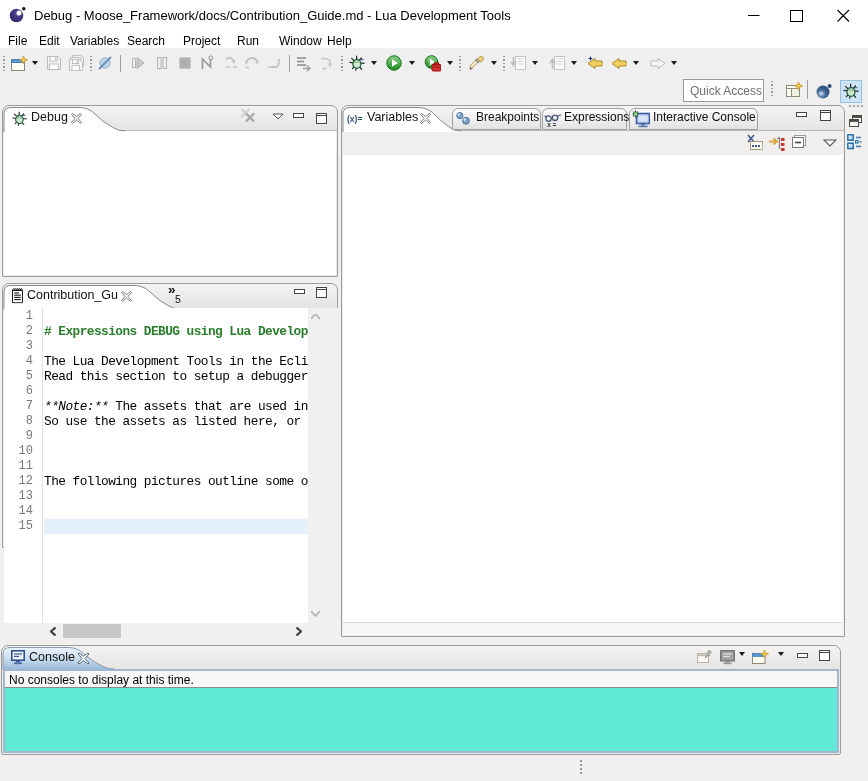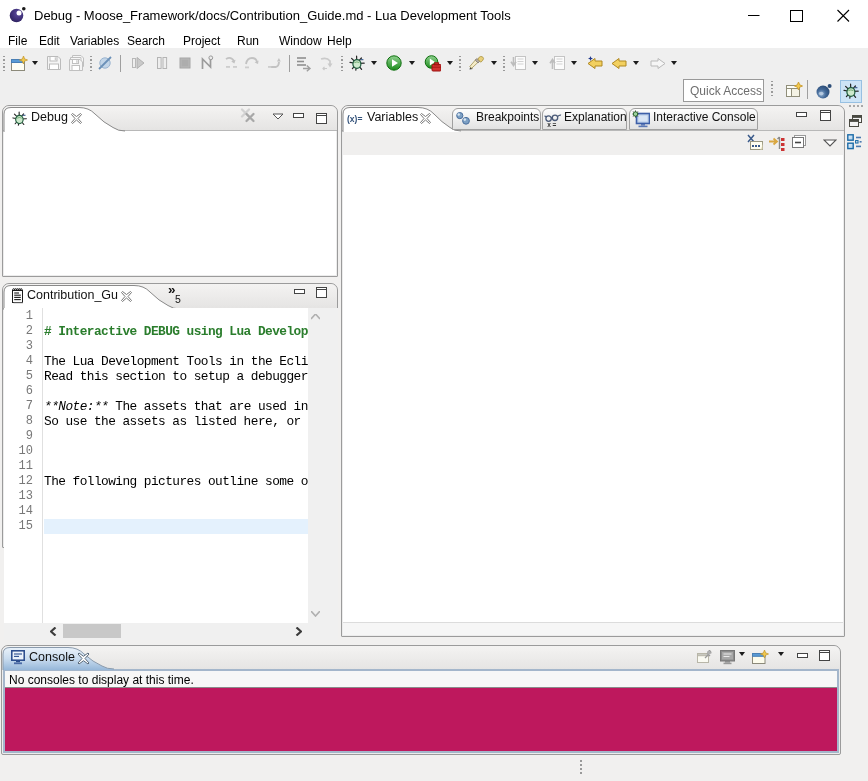--- a/index.html
+++ b/index.html
@@ -344,21 +344,21 @@
     <div class="abs" style="left:291px;top:5px;width:11px;height:5px;border:1px solid #444;background:#fff"></div>
     <div class="abs" style="left:313px;top:3px;width:11px;height:11px;border:1px solid #444;background:#fff">
       <div style="position:absolute;left:0;top:1px;width:9px;height:1px;background:#444"></div>
     </div>
 
     <div id="editor-body" class="abs" style="left:1px;top:24px;width:334px;height:315px;background:#fff;overflow:hidden">
       <div class="abs" style="left:0;top:0;width:39px;height:315px;background:#ffffff;border-right:1px solid #e0e0e0"></div>
       <div class="ln" style="left:5px;top:1px;width:24px">1<br>2<br>3<br>4<br>5<br>6<br>7<br>8<br>9<br>10<br>11<br>12<br>13<br>14<br>15</div>
       <div class="abs" style="left:40px;top:211px;width:264px;height:15px;background:#e4f1fd"></div>
       <div id="editor-text" style="left:40px;top:1px">
-<span class="grn"># Interactive DEBUG using Lua Develop</span>
+<span class="grn"># Expressions DEBUG using Lua Develop</span>
 
 The Lua Development Tools in the Ecli
 Read this section to setup a debugger
 
 <i>**Note:**</i> The assets that are used in
 So use the assets as listed here, or
 
 
 
 The following pictures outline some o
@@ -413,21 +413,21 @@
     <svg class="abs" style="left:202px;top:4px" width="18" height="18" viewBox="0 0 18 18">
       <g fill="none" stroke="#4a5a78" stroke-width="1.3">
         <circle cx="4.6" cy="8.6" r="2.7"></circle>
         <circle cx="11" cy="7.8" r="2.7"></circle>
         <path d="M7.2 8.2 Q8 6.8 8.6 7.6"></path>
         <path d="M13.5 6.6 Q15.5 4.6 17 5.2"></path>
         <path d="M2 7 Q1 6.4 0.8 5.6"></path>
       </g>
       <text x="3.2" y="17" font-size="6.5" font-weight="bold" fill="#333" font-family="Liberation Sans">x =</text>
     </svg>
-    <div class="tabtext" style="left:222px;font-size:12px">Explanation</div>
+    <div class="tabtext" style="left:222px;font-size:12px">Expressions</div>
     <div class="abs" style="left:287px;top:2px;width:129px;height:22px;background:linear-gradient(#fdfdfd,#e2e2e2);border:1px solid #a0a0a0;border-radius:6px 6px 0 0"></div>
     <svg class="abs" style="left:290px;top:4px" width="18" height="18" viewBox="0 0 18 18">
       <rect x="4.5" y="3.5" width="13" height="10" fill="#b8cce8" stroke="#3d5fa8" stroke-width="1.6"></rect>
       <rect x="6.5" y="5.5" width="9" height="6" fill="#d8e4f4"></rect>
       <rect x="9" y="14" width="4" height="1.6" fill="#5a77b5"></rect>
       <rect x="6.5" y="15.6" width="9" height="1.6" fill="#5a77b5"></rect>
       <g stroke="#222" stroke-width="0.9">
         <line x1="3.5" y1="0.5" x2="3.5" y2="7.5"></line>
         <line x1="0.5" y1="4" x2="6.5" y2="4"></line>
         <line x1="1.2" y1="1.5" x2="5.8" y2="6.5"></line>
@@ -490,21 +490,21 @@
     <g stroke="#4a7ab0" stroke-width="1.6">
       <line x1="9" y1="3.5" x2="14" y2="3.5"></line>
       <line x1="12.6" y1="7.8" x2="14.6" y2="7.8"></line>
       <line x1="9" y1="12.4" x2="14" y2="12.4"></line>
     </g>
   </svg>
 
   <div class="panel" style="left:1px; top:645px; width:840px; height:110px; border-radius:7px 7px 2px 2px;">
     <div class="tabrow"></div>
     <div class="abs" style="left:1px;top:23px;right:1px;bottom:1px;background:#a4b6cb"></div>
-    <div class="abs" style="left:3px;top:25px;right:3px;bottom:3px;background:#be185d">
+    <div class="abs" style="left:3px;top:25px;right:3px;bottom:3px;background:#5eead4">
       <div class="abs" style="left:0;top:0;right:0;height:17px;background:#f7f7f7;border-bottom:1px solid #8a8a8a">
         <div class="abs" style="left:4px;top:2px;font-size:12px;color:#000">No consoles to display at this time.</div>
       </div>
     </div>
     <svg class="abs" style="left:0;top:0" width="112" height="24" viewBox="0 0 112 24">
       <defs>
         <linearGradient id="ctg" x1="0" y1="0" x2="0" y2="1">
           <stop offset="0" stop-color="#eaf2fa"></stop>
           <stop offset="0.5" stop-color="#c9dcef"></stop>
           <stop offset="1" stop-color="#96b7d9"></stop>

